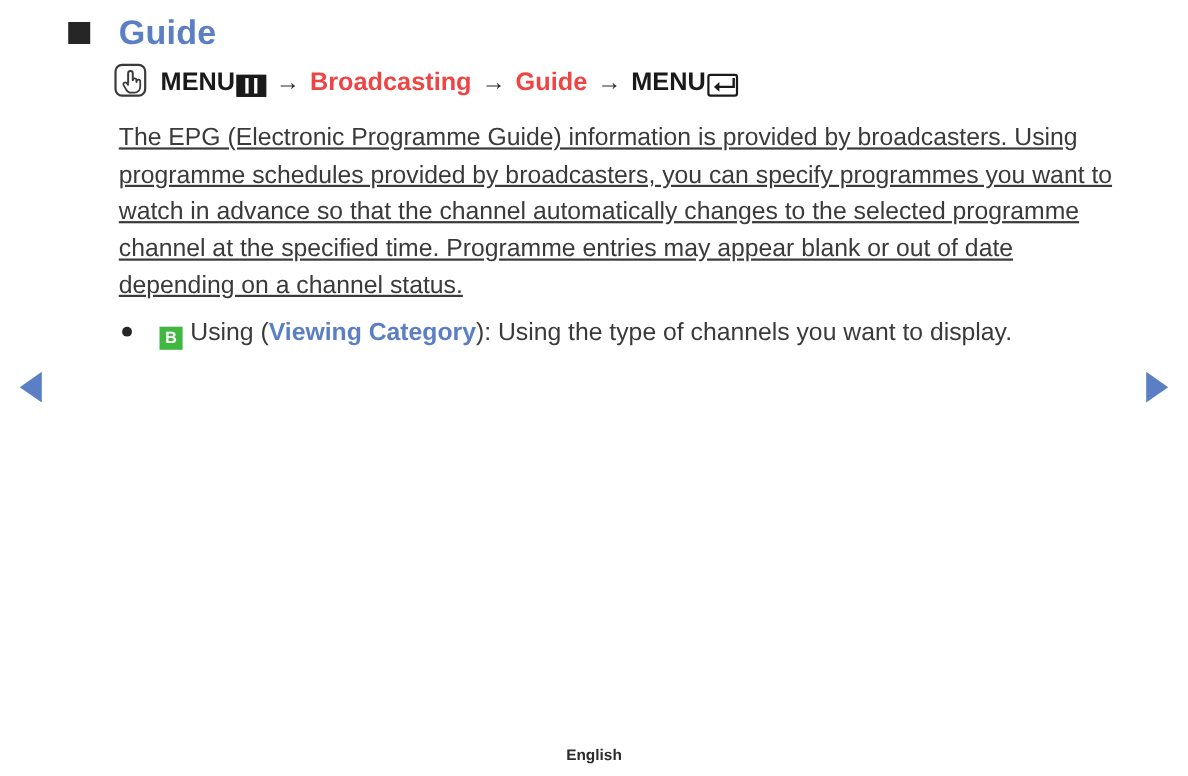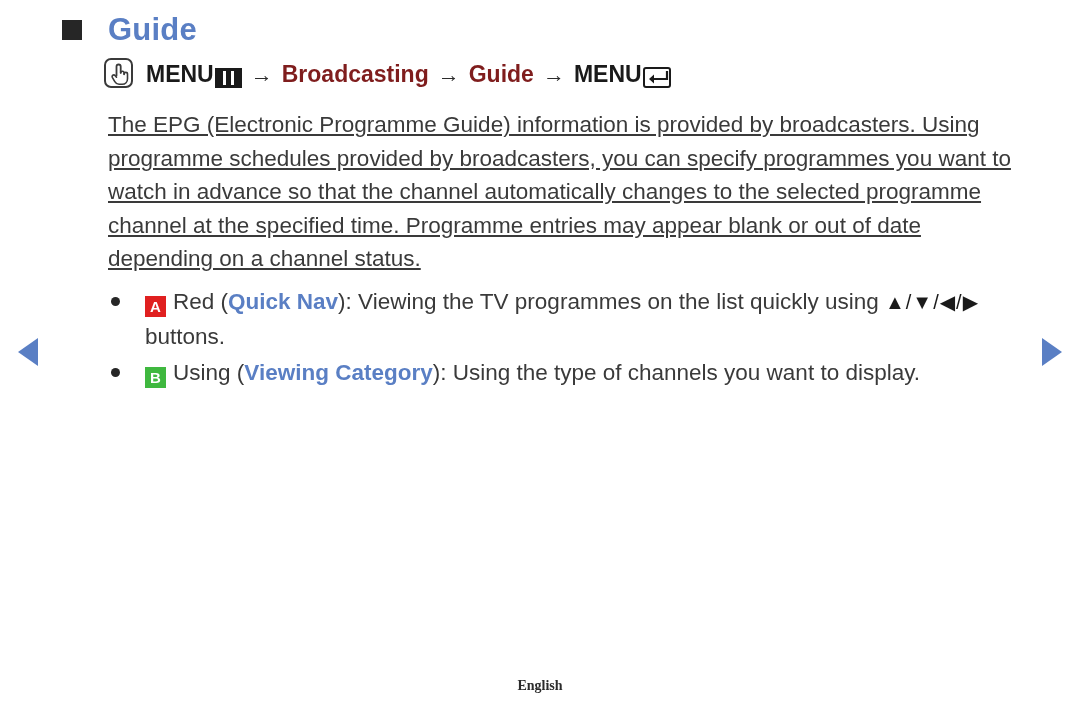--- a/index.html
+++ b/index.html
@@ -81,21 +81,21 @@
     height: 30px;
     border: 2px solid #3a3a3a;
     border-radius: 7px;
     margin-right: 13px;
     flex: none;
     position: relative;
     box-sizing: border-box;
   }
   .touch-icon svg { position: absolute; left: 3px; top: 2px; }
   .path-item { color: #1a1a1a; }
-  .path-item.accent { color: #7f1d1d; }
+  .path-item.accent { color: #ef4444; }
   .path-sep {
     color: #2b2b2b;
     font-weight: normal;
     margin: 0 9px;
     font-size: 22px;
   }
   .menu-glyph {
     display: inline-block;
     width: 27px;
     height: 20px;
@@ -187,21 +187,20 @@
   
   .footer {
     position: absolute;
     left: 0;
     right: 0;
     top: 678px;
     text-align: center;
     font-size: 14px;
     font-weight: bold;
     color: #2b2b2b;
-    font-family: Liberation Serif, serif;
   }
 </style>
 </head>
 <body>
 
 <div class="page">
 
   <div class="nav-arrow left"></div>
   <div class="nav-arrow right"></div>
 
@@ -236,26 +235,20 @@
       </svg>
     </span>
   </div>
 
   <div class="body-copy">
     <p>The EPG (Electronic Programme Guide) information is provided by broadcasters. Using programme schedules provided by broadcasters, you can specify programmes you want to watch in advance so that the channel automatically changes to the selected programme channel at the specified time. Programme entries may appear blank or out of date depending on a channel status.</p>
   </div>
 
   <div class="bullet-list">
 
-    <div class="bullet-item">
-      <span class="bullet-dot"></span>
-      <div class="bullet-body">
-        <span class="color-badge badge-a">A</span><span>Red (</span><span class="hl">Quick Nav</span><span>): Viewing the TV programmes on the list quickly using </span><span class="dirglyph">▲/▼/◀/▶</span><span> buttons.</span>
-      </div>
-    </div>
 
     <div class="bullet-item">
       <span class="bullet-dot"></span>
       <div class="bullet-body">
         <span class="color-badge badge-b">B</span><span>Using (</span><span class="hl">Viewing Category</span><span>): Using the type of channels you want to display.</span>
       </div>
     </div>
 
 
   </div>

